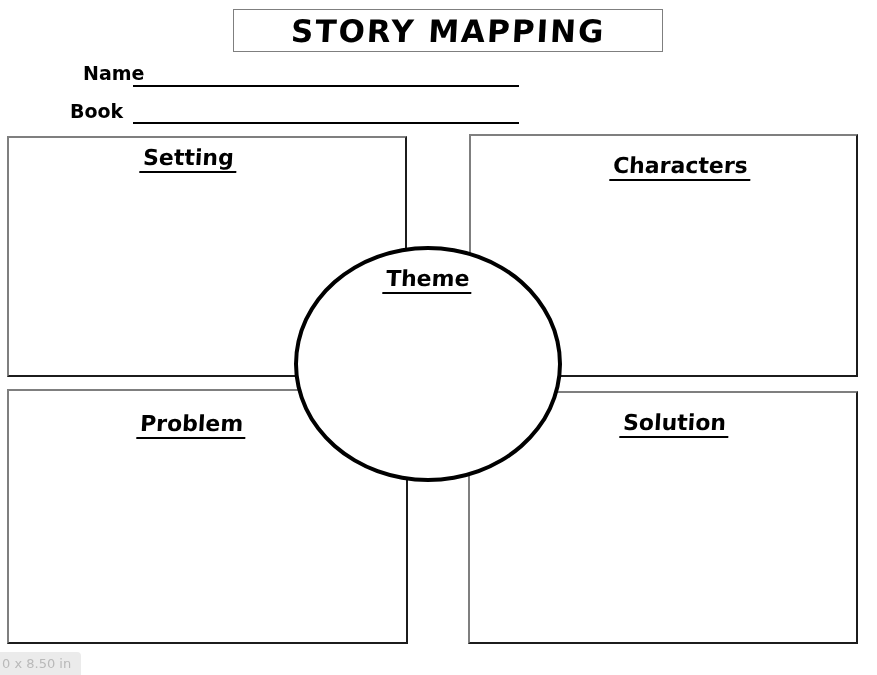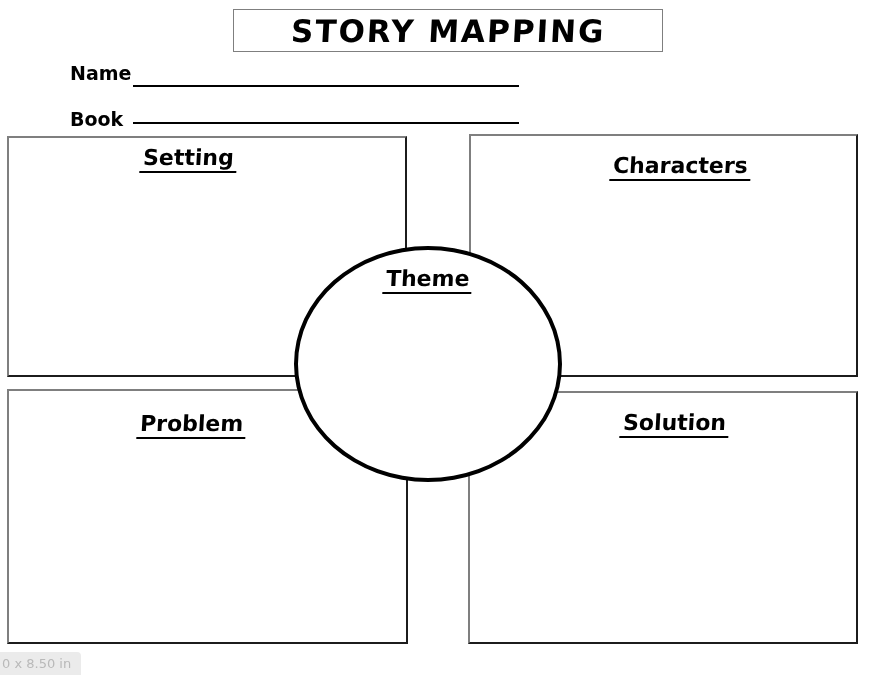--- a/index.html
+++ b/index.html
@@ -123,24 +123,24 @@
 </style>
 </head>
 <body>
 
 <div class="canvas">
 
   <div class="title-box">
     <span class="title-text">STORY MAPPING</span>
   </div>
 
-  <span class="field-label" style="top: 62px;">Name</span>
+  <span class="field-label" style="top: 62px; margin-left: 13px;">Name</span>
   <div class="field-line" style="top: 63px;"></div>
 
-  <span class="field-label" style="top: 108px;">Book</span>
+  <span class="field-label" style="top: 100px;">Book</span>
   <div class="field-line" style="top: 100px;"></div>
 
   <div class="qbox box-setting">
     <div class="qbox-label-row">
       <span class="qbox-label">Setting</span>
     </div>
     <div class="qbox-content"></div>
   </div>
 
   <div class="qbox box-characters">

